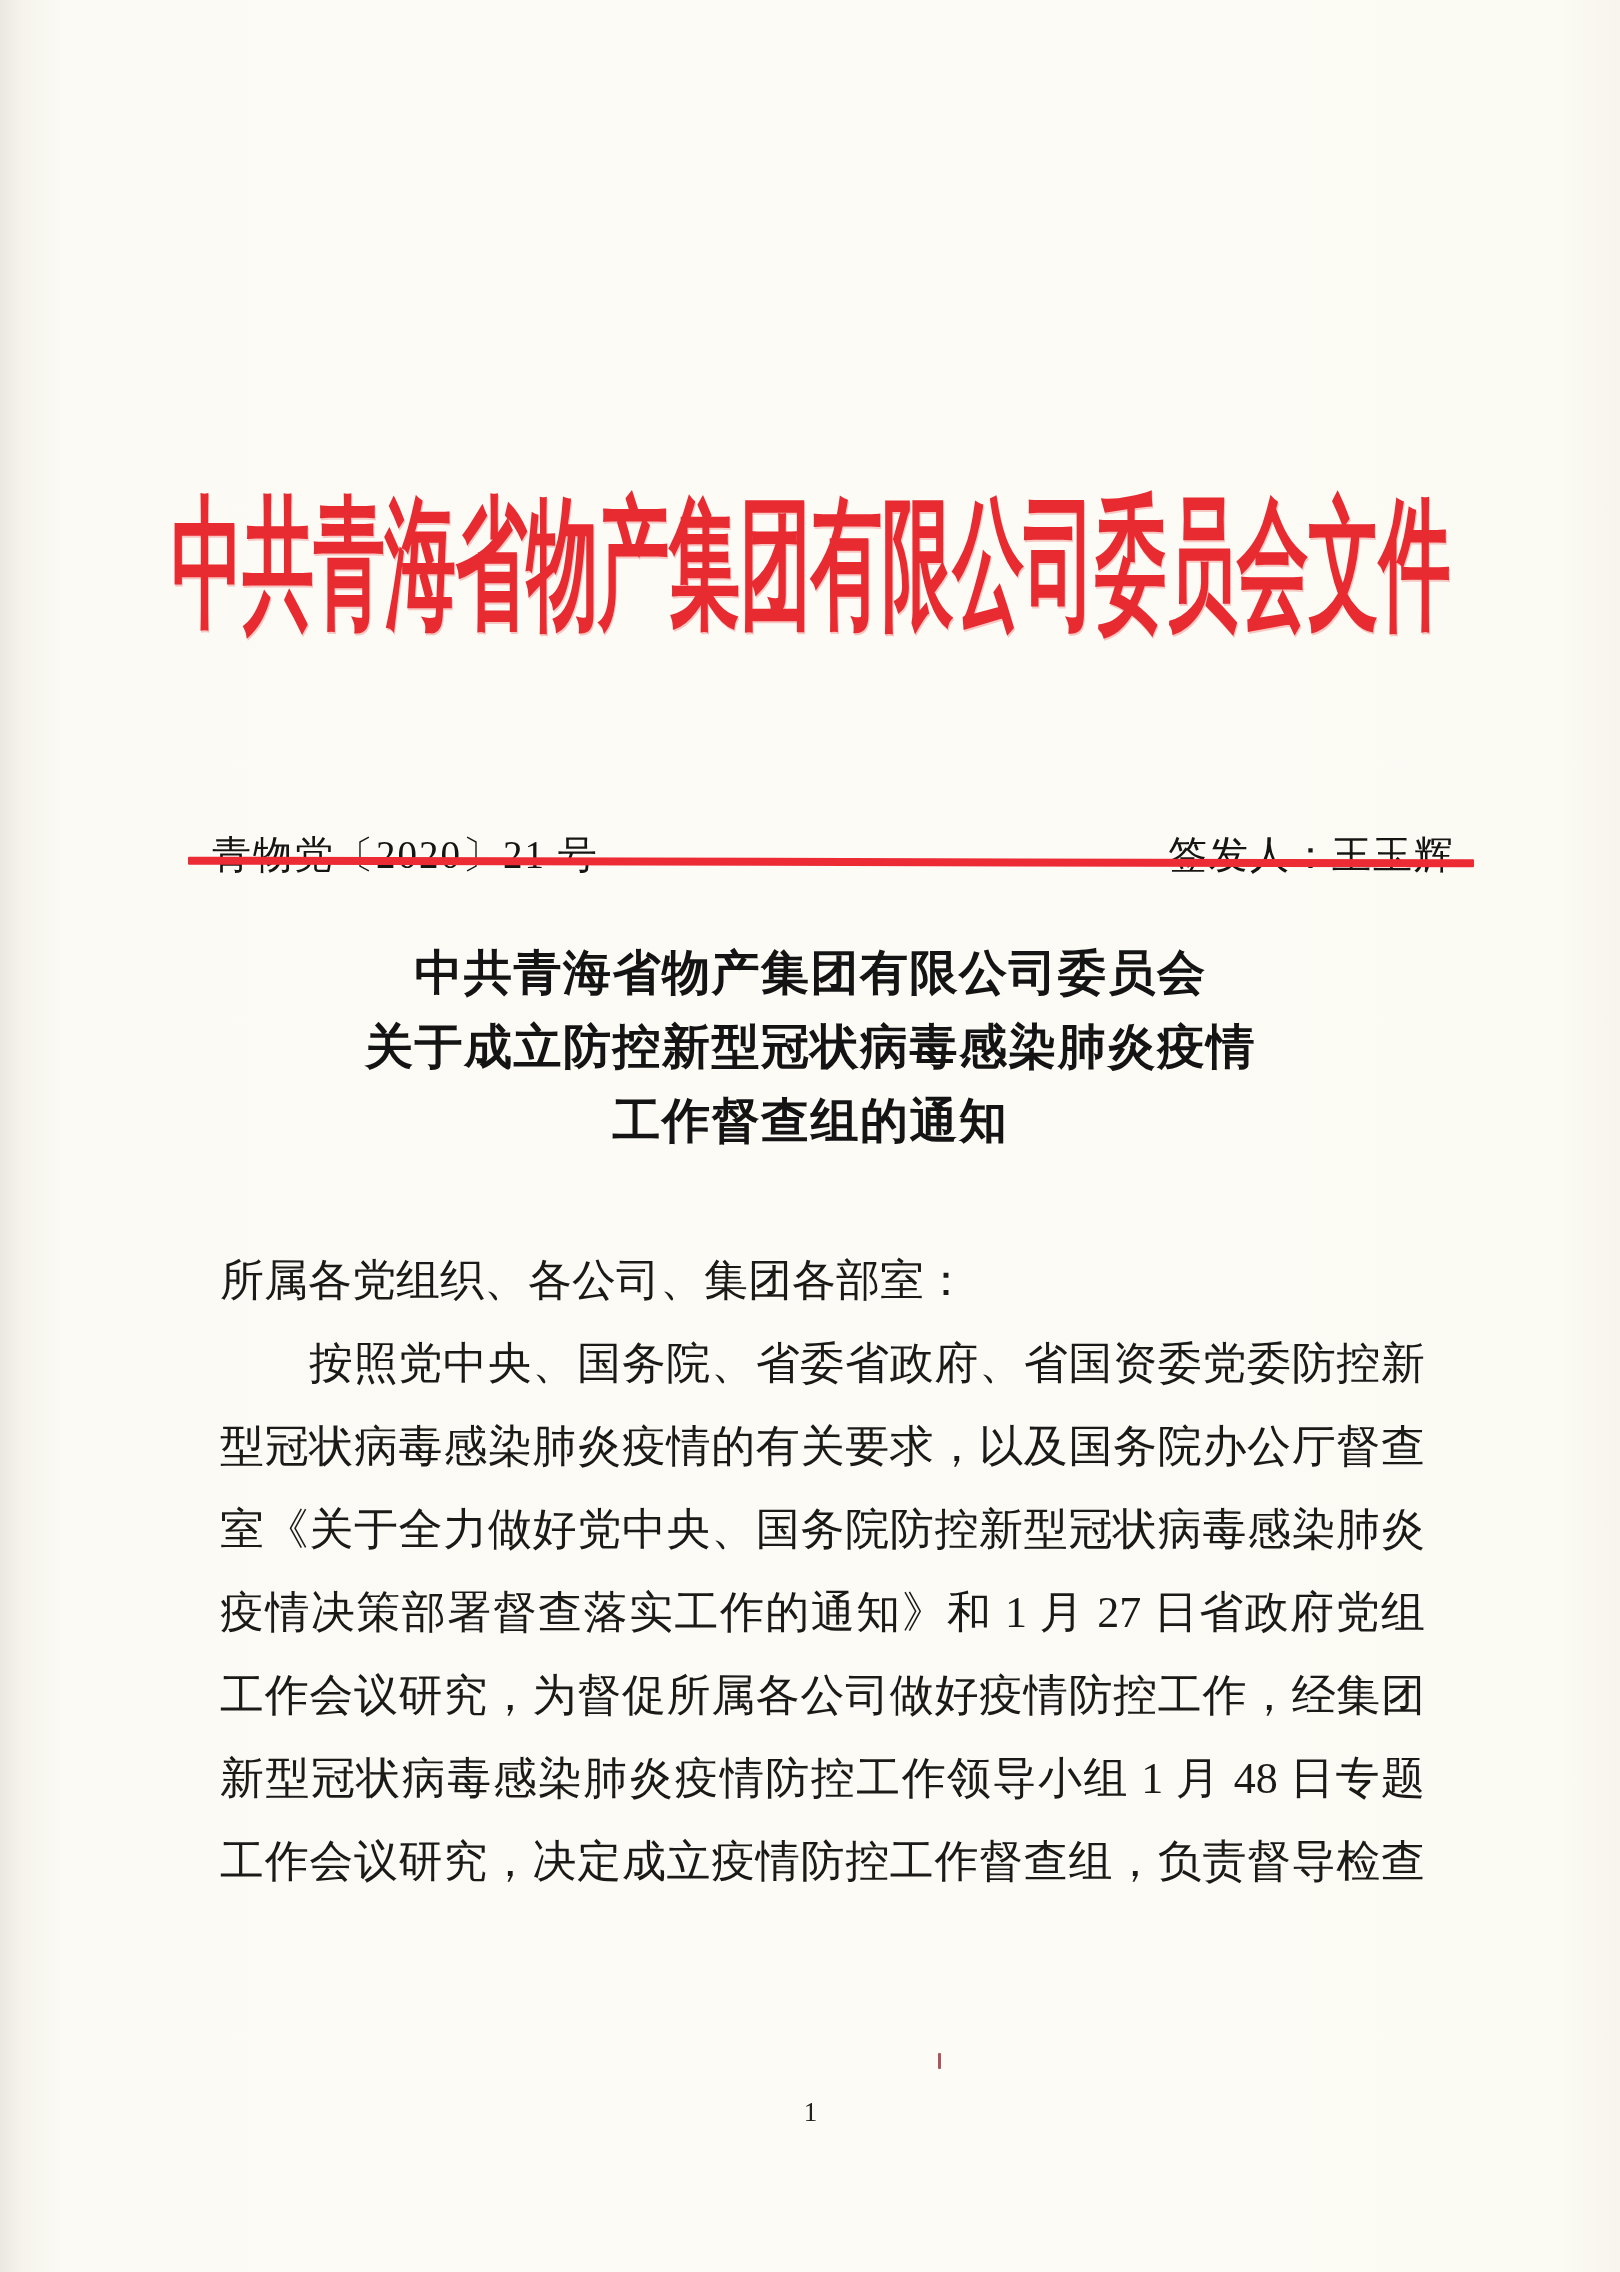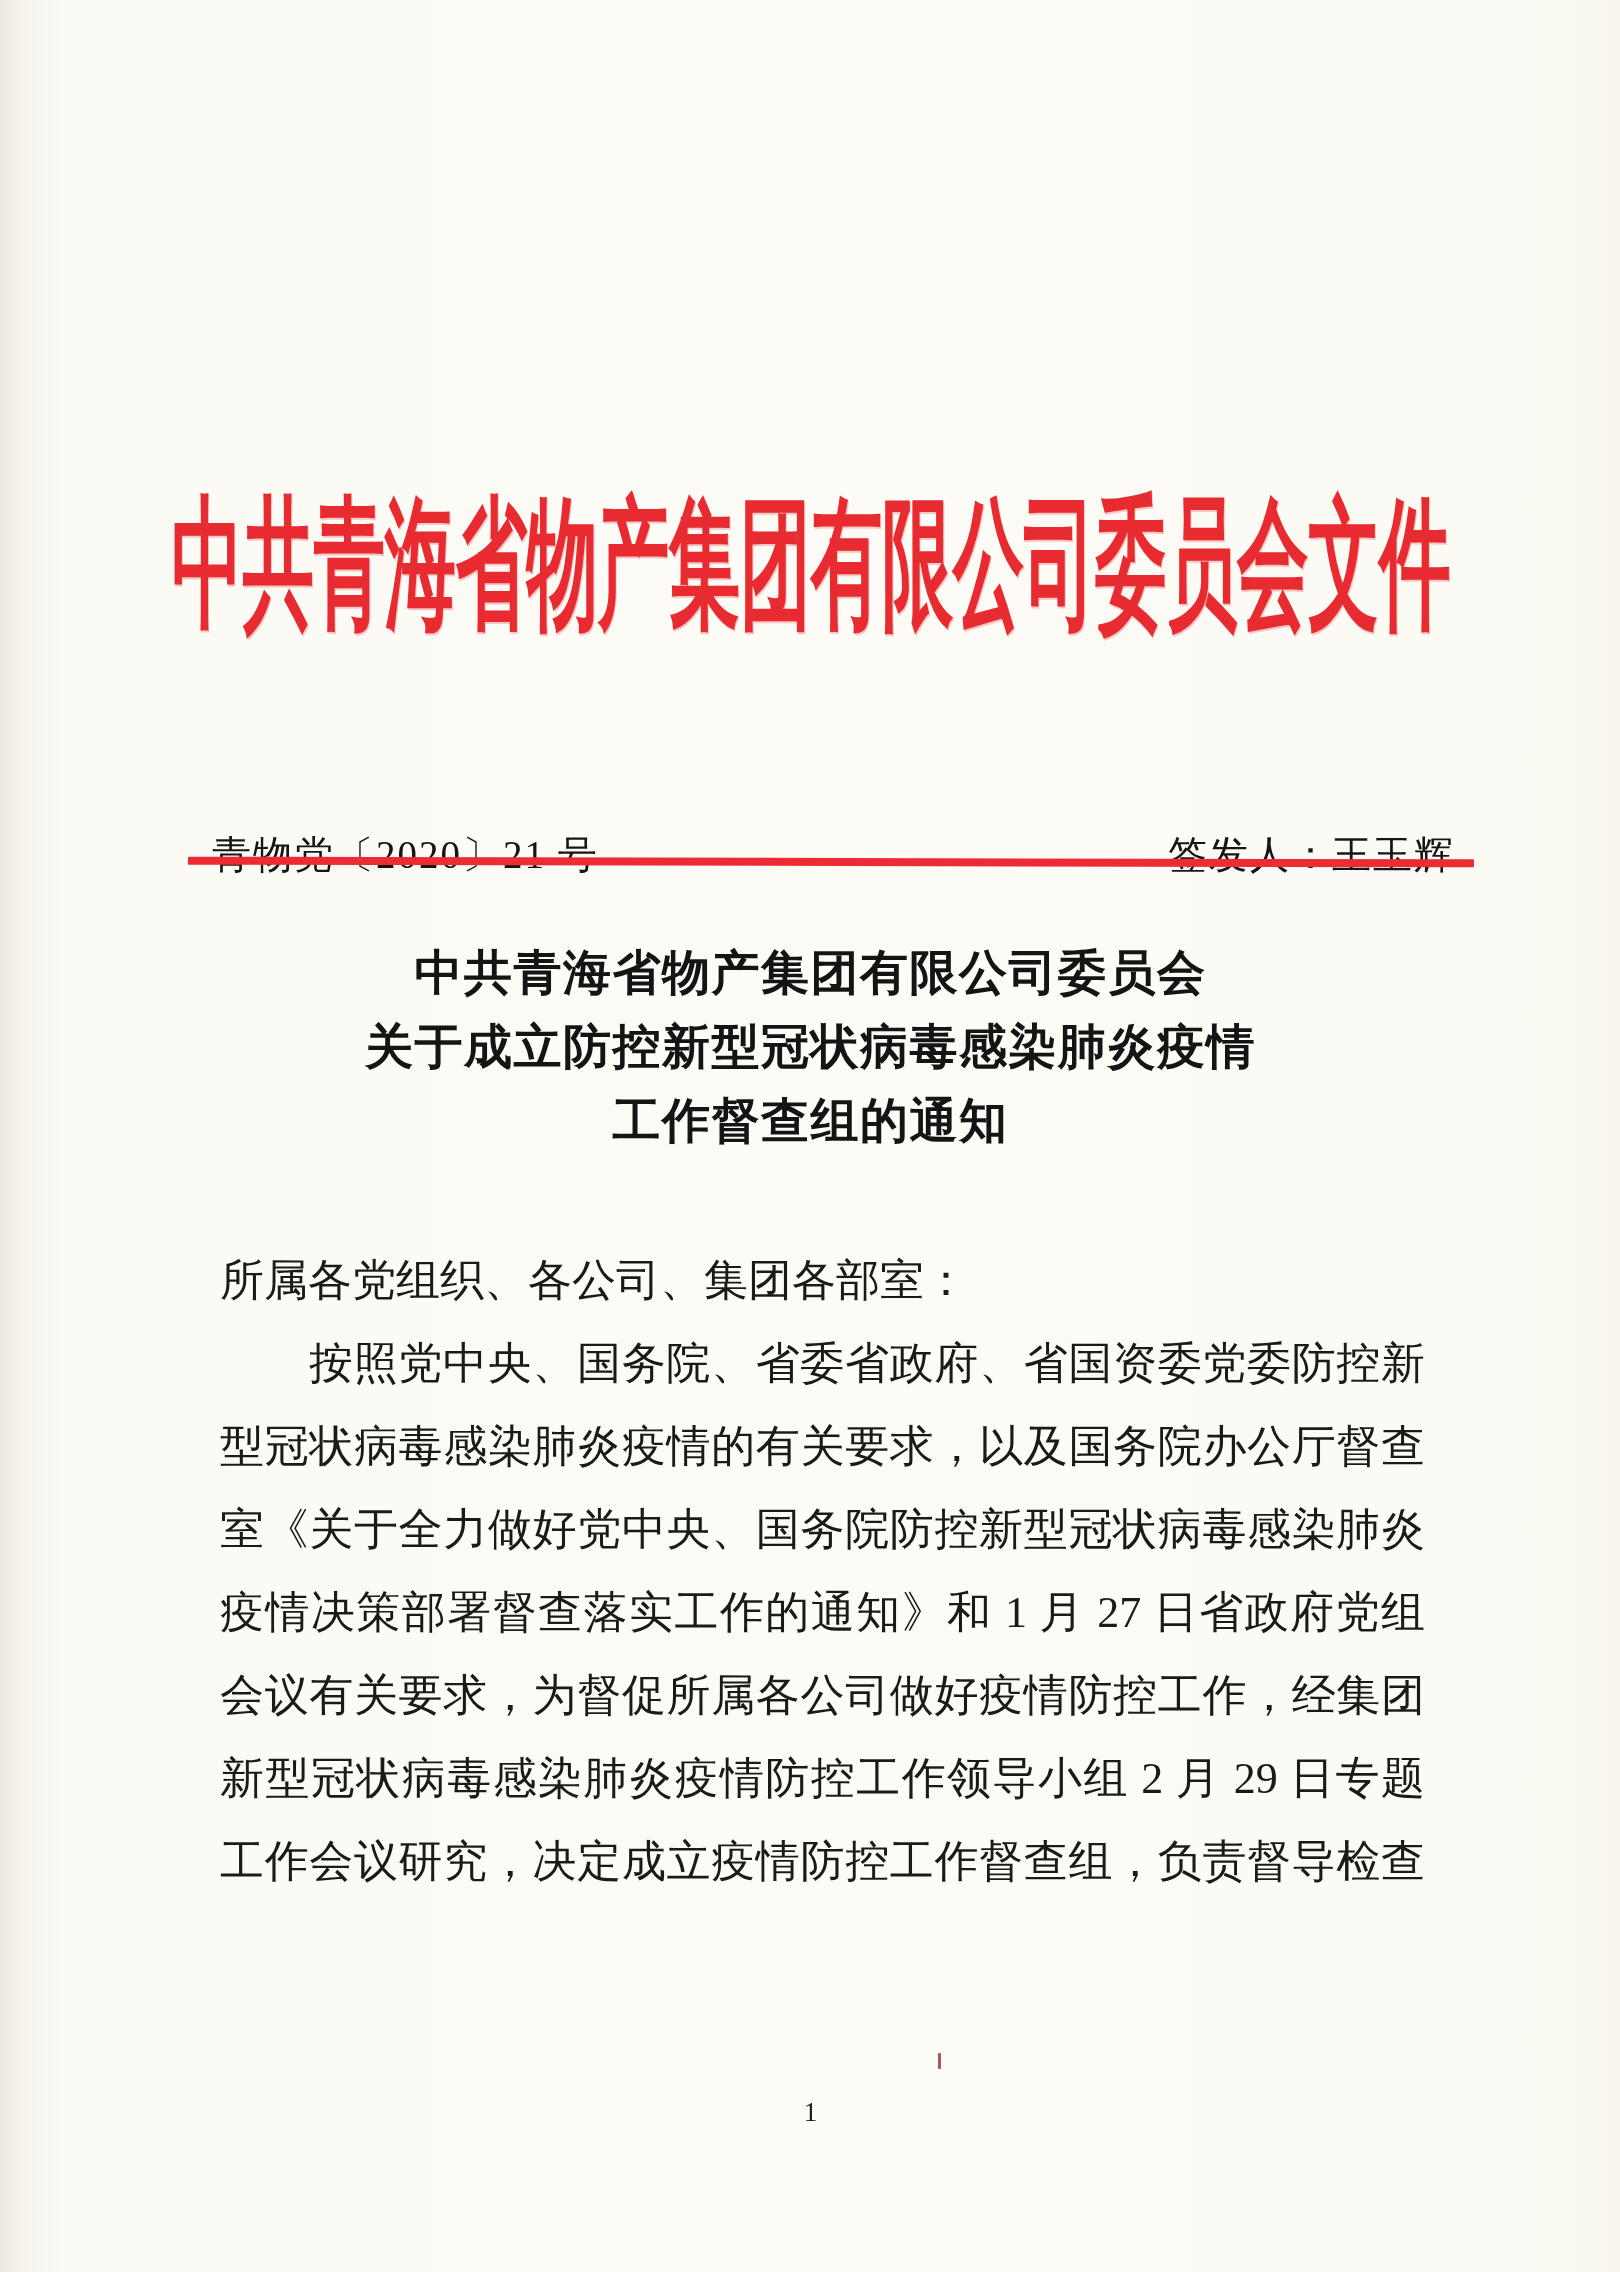--- a/index.html
+++ b/index.html
@@ -157,22 +157,22 @@
       <div class="title-line">工作督查组的通知</div>
     </div>
 
   <div class="bodytext">
     <div class="line">所属各党组织、各公司、集团各部室：</div>
     <div>
         <div class="line indent justify">按照党中央、国务院、省委省政府、省国资委党委防控新</div>
         <div class="line justify">型冠状病毒感染肺炎疫情的有关要求，以及国务院办公厅督查</div>
         <div class="line justify">室《关于全力做好党中央、国务院防控新型冠状病毒感染肺炎</div>
         <div class="line justify">疫情决策部署督查落实工作的通知》和 1 月 27 日省政府党组</div>
-        <div class="line justify">会议有关要求，为督促所属各公司做好疫情防控工作，经集团</div>
-        <div class="line justify">新型冠状病毒感染肺炎疫情防控工作领导小组 2 月 29 日专题</div>
+        <div class="line justify">工作会议研究，为督促所属各公司做好疫情防控工作，经集团</div>
+        <div class="line justify">新型冠状病毒感染肺炎疫情防控工作领导小组 1 月 48 日专题</div>
         <div class="line justify">工作会议研究，决定成立疫情防控工作督查组，负责督导检查</div>
       </div>
   </div>
 
   <div class="pagenum">1</div>
 
   <div class="red-mark"></div>
 
 </div>
 

